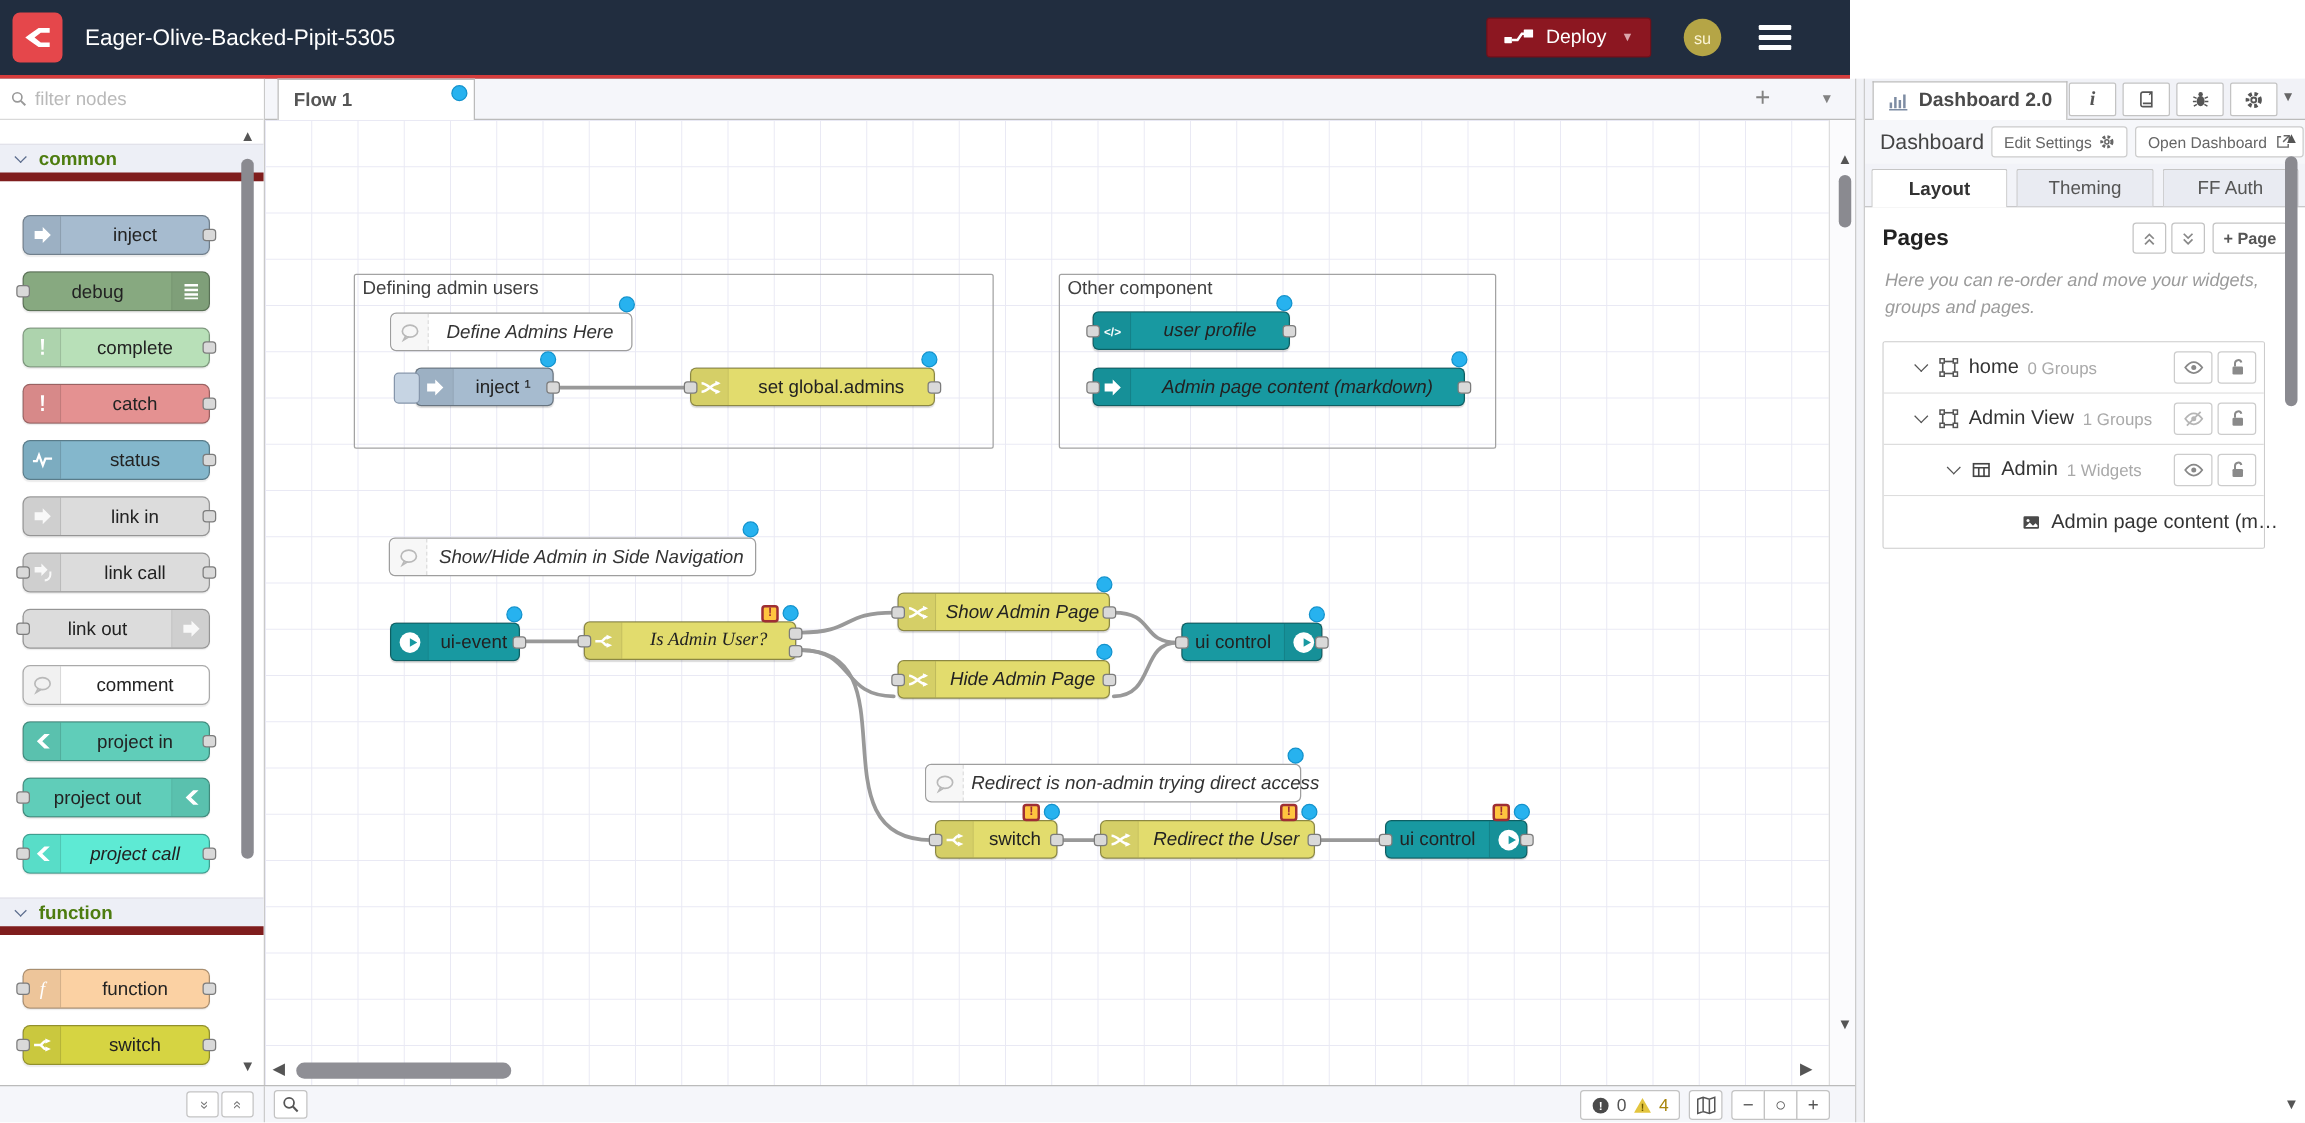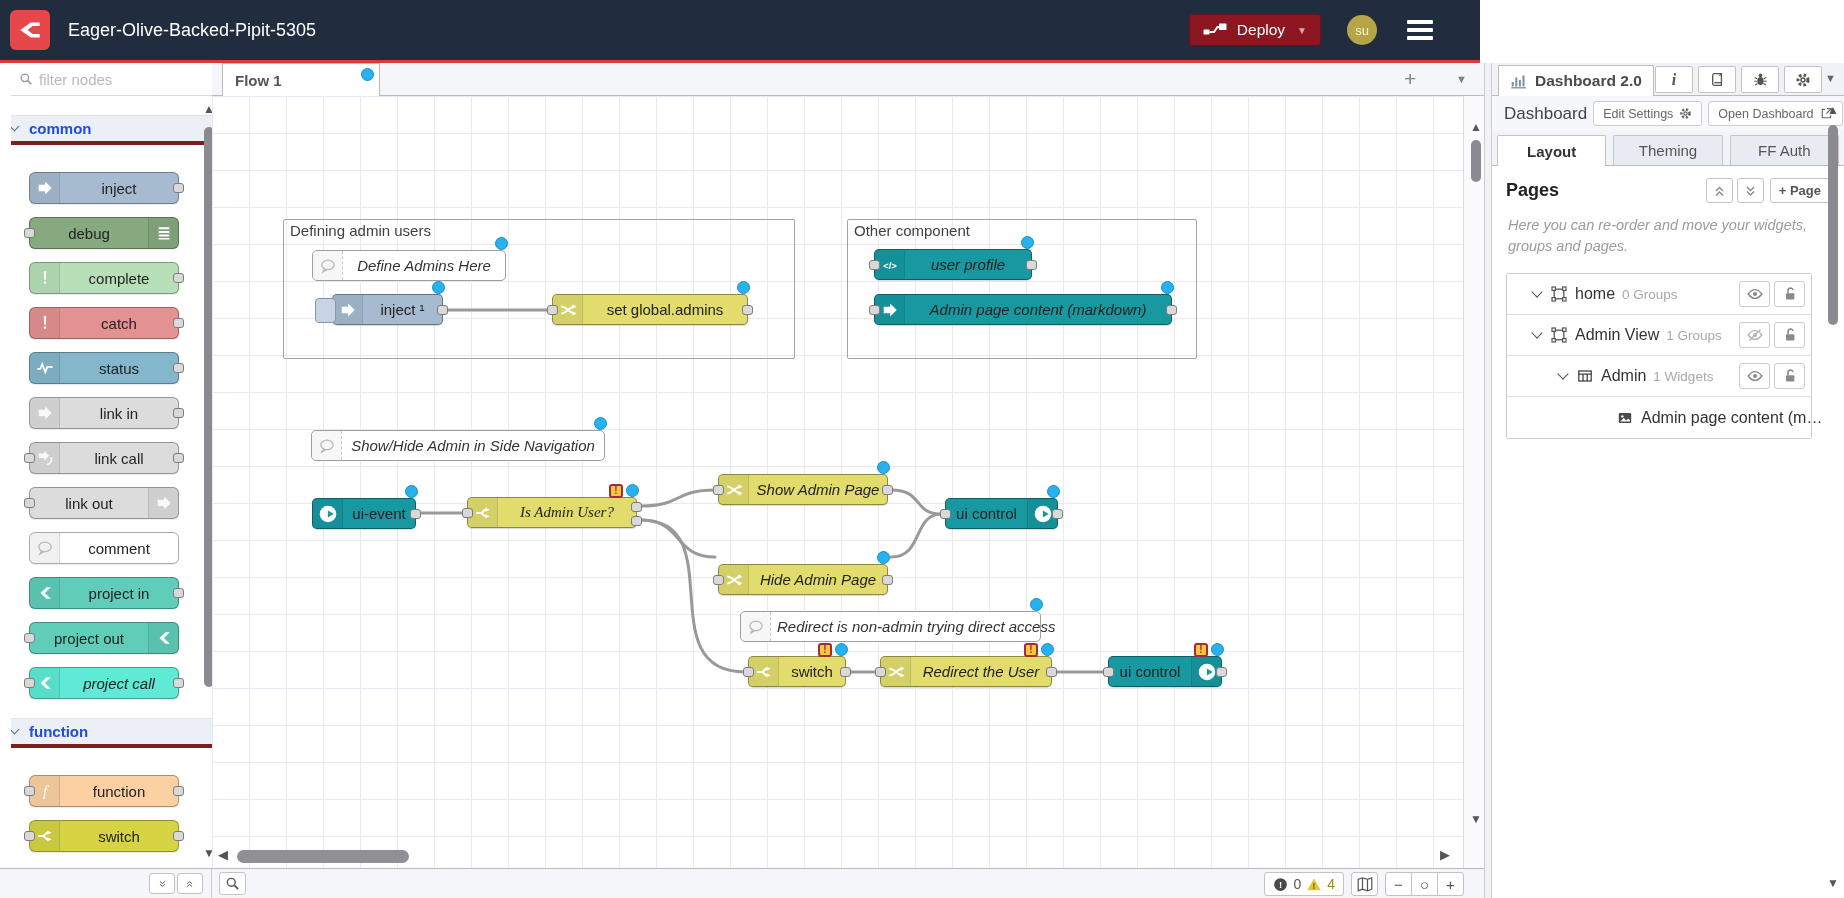--- a/index.html
+++ b/index.html
@@ -11,25 +11,25 @@
 .logo{width:40px;height:40px;background:#e5474b;border-radius:6px;display:flex;align-items:center;justify-content:center;margin-right:18px;flex:none}
 .app-title{color:#fff;font-size:18px;white-space:nowrap}
 .deploy{margin-left:auto;height:32px;background:#8c1721;color:#fff;border:1px solid #70101a;border-radius:3px;display:flex;align-items:center;padding:0 13px;font-size:15.5px;font-family:inherit;cursor:pointer}
 .deploy .dep-ic{margin-right:10px;display:flex}
 .dep-caret{font-size:10px;margin-left:12px;color:#dba6ab}
 .avatar{width:30px;height:30px;border-radius:50%;background:#b5a546;color:#fbf4d4;display:flex;align-items:center;justify-content:center;font-size:13px;margin-left:26px;cursor:pointer}
 .burger{margin-left:30px;display:flex;flex-direction:column;gap:4px;cursor:pointer}
 .burger i{display:block;width:26px;height:4px;background:#fff;border-radius:1px}
 
 
-.palette{position:absolute;left:11px;top:63px;width:212px;height:805px;background:#fff;border-right:1px solid #c9c9c9;overflow:hidden}
+.palette{position:absolute;left:0;top:63px;width:212px;height:805px;background:#fff;border-right:1px solid #c9c9c9;overflow:hidden}
 .search-row{height:33px;border-bottom:1px solid #d9d9d9;display:flex;align-items:center;padding:0 8px;gap:6px;background:#fff}
 .search-row input{border:none;outline:none;font-size:15px;color:#444;width:150px;font-family:inherit;background:transparent}
 .search-row input::placeholder{color:#b9b9b9}
-.pal-cat-header{margin-top:19px;height:30px;background:#edeff6;border-top:1px solid #e2e2ea;border-bottom:4px solid #7f1d1d;display:flex;align-items:center;gap:11px;font-weight:bold;color:#1d4ed8;cursor:pointer}
+.pal-cat-header{margin-top:19px;height:30px;background:#edeff6;border-top:1px solid #e2e2ea;border-bottom:7px solid #7f1d1d;display:flex;align-items:center;gap:11px;padding-left:13px;font-weight:bold;color:#4d7c0f;cursor:pointer}
 .chev{width:7px;height:7px;border-right:1.7px solid #5a6b8c;border-bottom:1.7px solid #5a6b8c;transform:rotate(45deg);display:inline-block;margin-top:-4px;flex:none}
 .pal-cat-items{padding-top:27px}
 .pal-node{position:relative;width:150px;height:32px;margin:0 0 13px 18px;border:1px solid rgba(0,0,0,.32);border-radius:6px;display:flex;cursor:grab;box-shadow:0 1px 1px rgba(0,0,0,.08)}
 .icon-area{width:30px;flex:none;display:flex;align-items:center;justify-content:center;background:rgba(0,0,0,.055)}
 .icon-area.left{border-right:1px solid rgba(0,0,0,.1);border-radius:5px 0 0 5px}
 .icon-area.right{border-left:1px solid rgba(0,0,0,.1);border-radius:0 5px 5px 0}
 .nlabel{flex:1;display:flex;align-items:center;justify-content:center;padding:0 6px;white-space:nowrap;color:#222}
 .port{position:absolute;width:11px;height:10px;background:#d9d9d9;border:1px solid #7c7c7c;border-radius:3px;z-index:4}
 .port.pin{left:-6px;top:10px}
 .port.pout{right:-6px;top:10px}
@@ -448,21 +448,21 @@
         <svg width="18" height="18" viewBox="0 0 20 20">
           <path d="M2.5 6.2c5.5 0 9.5 7.6 15 7.6M2.5 13.8c5.5 0 9.5-7.6 15-7.6" fill="none" stroke="#fff" stroke-width="2.2"></path>
           <path fill="#fff" d="M14.8 3.9 19.5 6.2l-4.7 2.3zM14.8 11.5l4.7 2.3-4.7 2.3z"></path>
         </svg>
       </div>
       <div class="nlabel" style="font-style: italic;">Show Admin Page</div>
       <span class="port pout"></span>
       <span class="port pin"></span>
       <span class="dot"></span>
     </div>
-    <div class="flow-node" style="left: 506px; top: 468px; width: 170px; background: rgb(226, 220, 109);">
+    <div class="flow-node" style="left: 506px; top: 432px; width: 170px; background: rgb(226, 220, 109);">
       <div class="icon-area left">
         <svg width="18" height="18" viewBox="0 0 20 20">
           <path d="M2.5 6.2c5.5 0 9.5 7.6 15 7.6M2.5 13.8c5.5 0 9.5-7.6 15-7.6" fill="none" stroke="#fff" stroke-width="2.2"></path>
           <path fill="#fff" d="M14.8 3.9 19.5 6.2l-4.7 2.3zM14.8 11.5l4.7 2.3-4.7 2.3z"></path>
         </svg>
       </div>
       <div class="nlabel" style="font-style: italic;">Hide Admin Page</div>
       <span class="port pout"></span>
       <span class="port pin"></span>
       <span class="dot"></span>

